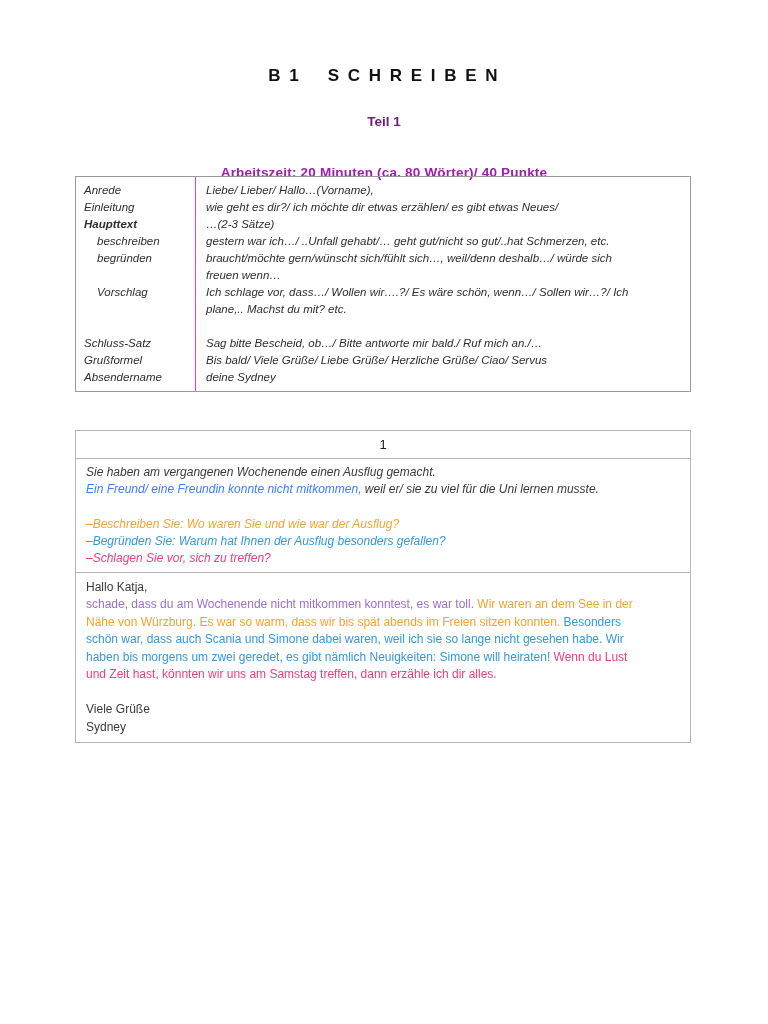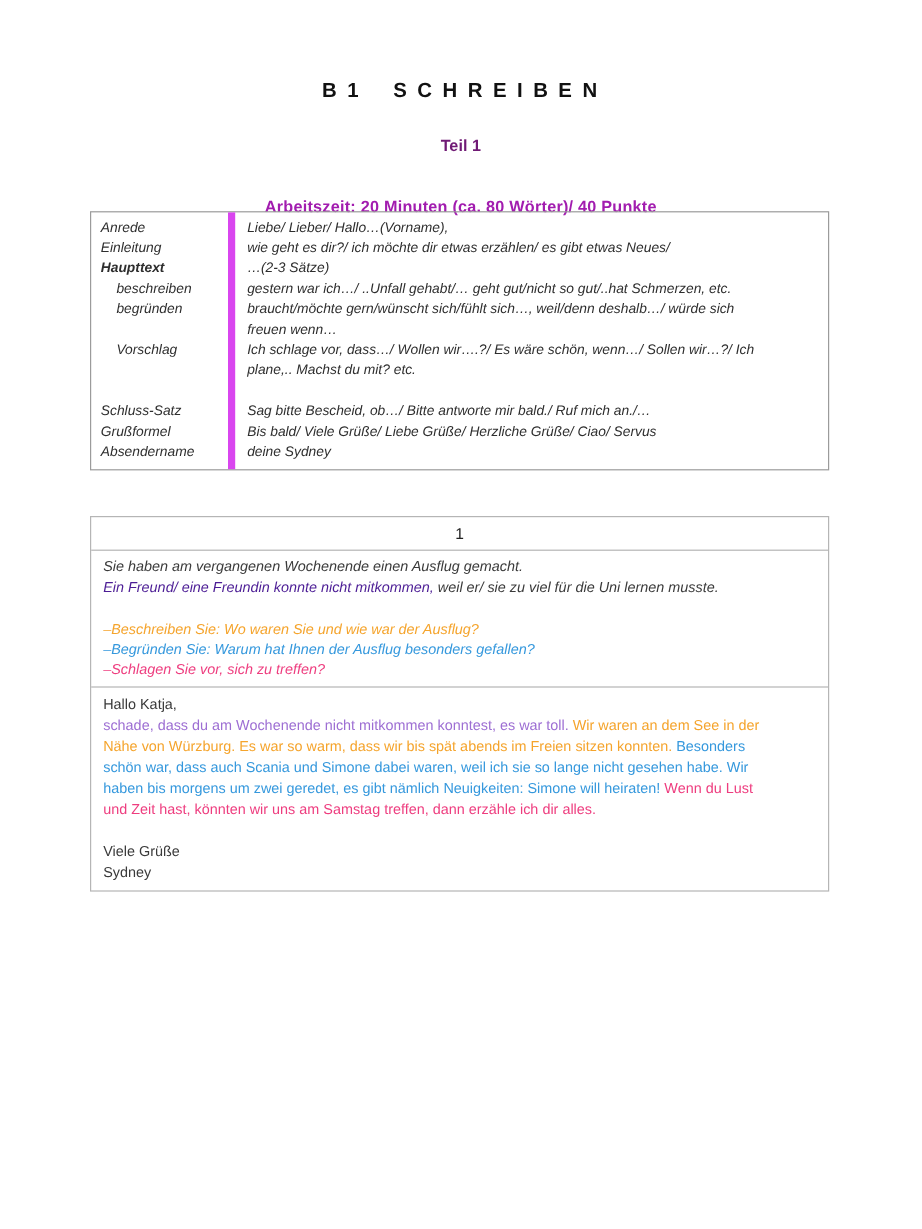--- a/index.html
+++ b/index.html
@@ -23,21 +23,21 @@
     font-size:13.5px;font-weight:bold;color:#a21caf;letter-spacing:.2px;margin-top:32px;
   }
 
   
   .guide{
     position:absolute;left:75px;top:176px;width:616px;
     border:1px solid #9b9b9b;display:grid;grid-template-columns:120px 1fr;
     font-style:italic;font-size:11.5px;color:#2e2e2e;box-sizing:border-box;
   }
   .guide .col{padding:5px 8px;}
-  .guide .col.left{border-right:6px solid #d946ef;}
+  .guide .col.left{border-right:1px solid #d946ef;}
   .guide .col.right{padding-left:10px;padding-right:6px;}
   .guide .line{height:17px;line-height:17px;white-space:nowrap;}
   .guide .line.b{font-weight:bold;}
   .guide .line.ind{padding-left:13px;}
 
   
   .task-table{
     position:absolute;left:75px;top:430px;width:616px;
     border:1px solid #b5b5b5;box-sizing:border-box;background:#fff;
   }
@@ -92,21 +92,21 @@
         <div class="line"><span>Sag bitte Bescheid, ob…/ Bitte antworte mir bald./ Ruf mich an./…</span></div>
         <div class="line"><span>Bis bald/ Viele Grüße/ Liebe Grüße/ Herzliche Grüße/ Ciao/ Servus</span></div>
         <div class="line"><span>deine Sydney</span></div>
       </div>
   </div>
 
   <div class="task-table">
     <div class="task-header">1</div>
     <div class="task-body">
         <div class="line"><span style="color: rgb(58, 58, 58);">Sie haben am vergangenen Wochenende einen Ausflug gemacht.</span></div>
-        <div class="line"><span style="color: #4c1d95;">Ein Freund/ eine Freundin konnte nicht mitkommen,</span><span style="color: rgb(58, 58, 58); margin-top: 44px;"> weil er/ sie zu viel für die Uni lernen musste.</span></div>
+        <div class="line"><span style="color: #3b82f6;">Ein Freund/ eine Freundin konnte nicht mitkommen,</span><span style="color: rgb(58, 58, 58); margin-top: 44px;"> weil er/ sie zu viel für die Uni lernen musste.</span></div>
         <div class="line"></div>
         <div class="line"><span style="color: rgb(245, 164, 44);">–Beschreiben Sie: Wo waren Sie und wie war der Ausflug?</span></div>
         <div class="line"><span style="color: rgb(53, 152, 221);">–Begründen Sie: Warum hat Ihnen der Ausflug besonders gefallen?</span></div>
         <div class="line"><span style="color: rgb(238, 61, 127);">–Schlagen Sie vor, sich zu treffen?</span></div>
       </div>
     <div class="letter-body">
         <div class="line"><span style="color: rgb(58, 58, 58);">Hallo Katja,</span></div>
         <div class="line"><span style="color: rgb(157, 110, 211);">schade, dass du am Wochenende nicht mitkommen konntest, es war toll.</span><span style="color: rgb(245, 164, 44); margin-top: 10px;"> Wir waren an dem See in der</span></div>
         <div class="line"><span style="color: rgb(245, 164, 44);">Nähe von Würzburg. Es war so warm, dass wir bis spät abends im Freien sitzen konnten.</span><span style="color: rgb(53, 152, 221);"> Besonders</span></div>
         <div class="line"><span style="color: rgb(53, 152, 221);">schön war, dass auch Scania und Simone dabei waren, weil ich sie so lange nicht gesehen habe. Wir</span></div>

